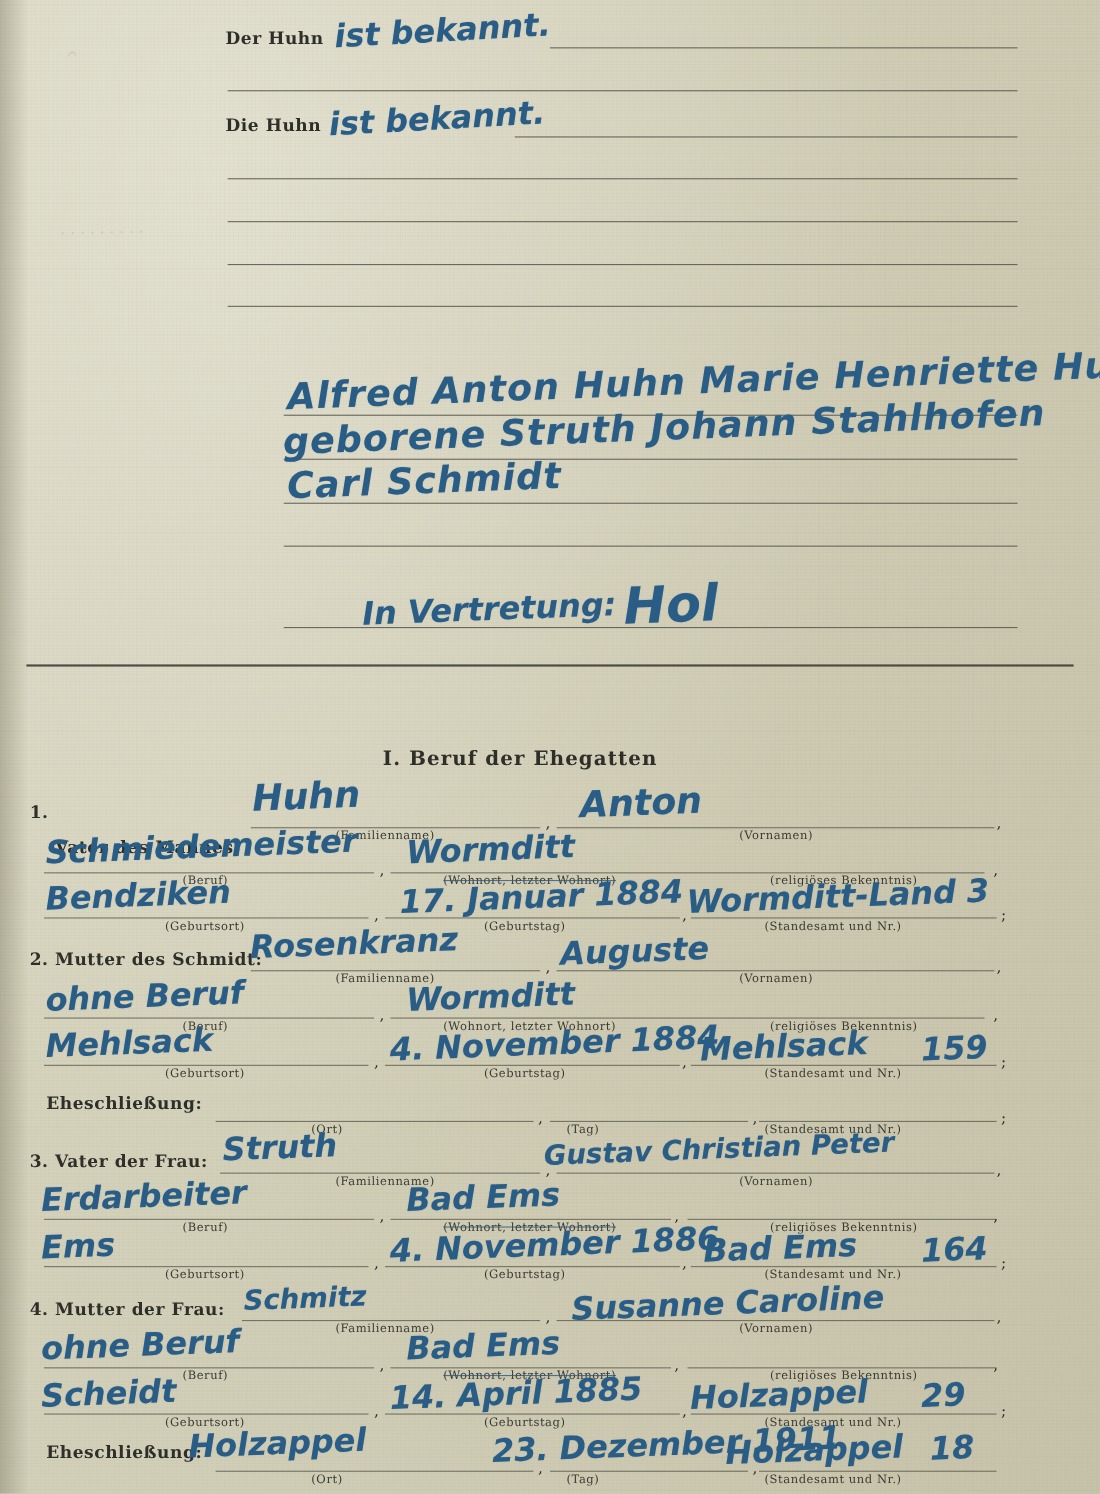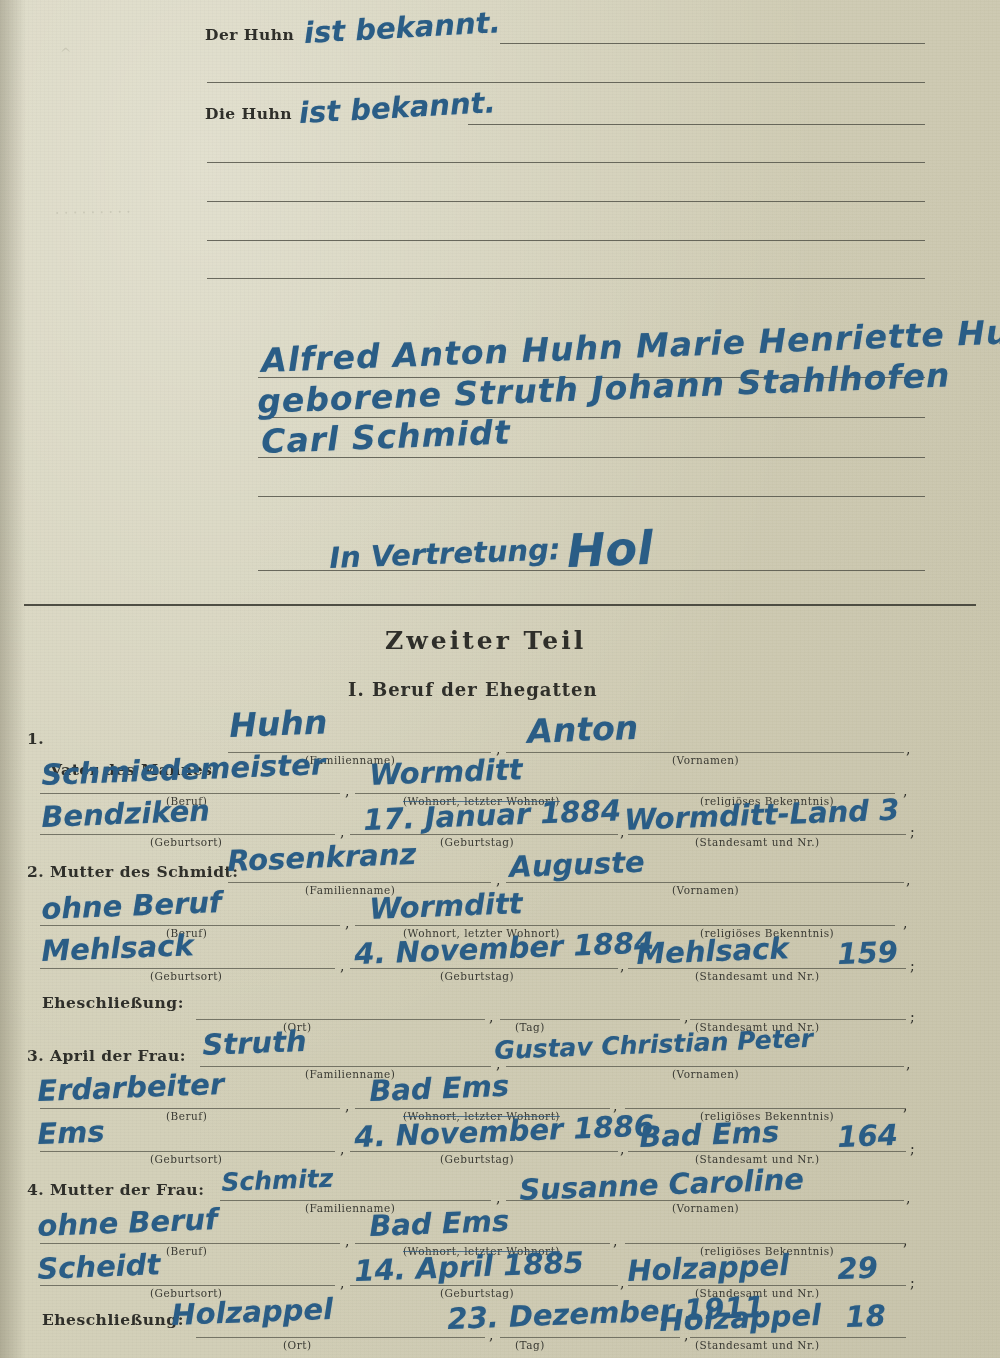--- a/index.html
+++ b/index.html
@@ -145,21 +145,20 @@
   <div class="abs hw hw-xl slant2" style="left:262px; top:341px; letter-spacing:1px;">Alfred Anton Huhn  Marie Henriette Huhn</div>
   <div class="abs hw hw-xl slant2" style="left:258px; top:382px; letter-spacing:1px;">geborene Struth      Johann Stahlhofen</div>
   <div class="abs hw hw-xl slant2" style="left:262px; top:422px; letter-spacing:1px;">Carl Schmidt</div>
 
   <div class="abs rule" style="left:258px; top:570px; width:667px;"></div>
   <div class="abs hw hw-lg slant2" style="left:330px; top:541px;">In Vertretung:</div>
   <div class="abs hw slant2" style="left:568px; top:524px; font-size:46px; font-weight:700;">Hol</div>
 
   <div class="abs rule-heavy" style="left:24px; top:604px; width:952px;"></div>
 
-  <div class="abs pr pr-center-title" style="left:385px; top:626px;">Zweiter Teil</div>
   <div class="abs pr pr-sub-title" style="left:348px; top:679px;">I. Beruf der Ehegatten</div>
 
   <div class="abs pr pr-lbl" style="left:27px; top:729px;">1.</div>
   <div class="abs pr pr-lbl" style="left:50px; top:760px;text-align:center;">Vater des Mannes:</div>
   <div class="abs hw hw-xl slant2" style="left:230px; top:706px;">Huhn</div>
   <div class="abs hw hw-xl slant2" style="left:528px; top:712px;">Anton</div>
   <div class="abs rule-thin" style="left:228px; top:752px; width:263px;"></div>
   <div class="abs rule-thin" style="left:506px; top:752px; width:398px;"></div>
   <div class="abs pr" style="left:496px; top:741px; font-size:14px;">,</div>
   <div class="abs pr" style="left:906px; top:741px; font-size:14px;">,</div>
@@ -229,21 +228,21 @@
   <div class="abs rule-thin" style="left:500px; top:1019px; width:180px;"></div>
   <div class="abs rule-thin" style="left:690px; top:1019px; width:216px;"></div>
   <div class="abs pr" style="left:489px; top:1009px; font-size:14px;">,</div>
   <div class="abs pr" style="left:684px; top:1009px; font-size:14px;">,</div>
   <div class="abs pr" style="left:910px; top:1009px; font-size:14px;">;</div>
   <div class="abs pr pr-small" style="left:283px; top:1021px;">(Ort)</div>
   <div class="abs pr pr-small" style="left:515px; top:1021px;">(Tag)</div>
   <div class="abs pr pr-small" style="left:695px; top:1021px;">(Standesamt und Nr.)</div>
 
   <div class="abs pr pr-lbl" style="left:27px; top:1046px;">3.</div>
-  <div class="abs pr pr-lbl" style="left:50px; top:1046px;">April der Frau:</div>
+  <div class="abs pr pr-lbl" style="left:50px; top:1046px;">Vater der Frau:</div>
   <div class="abs hw hw-lg slant2" style="left:203px; top:1028px;">Struth</div>
   <div class="abs hw hw-md slant2" style="left:495px; top:1036px;">Gustav Christian Peter</div>
   <div class="abs rule-thin" style="left:200px; top:1066px; width:291px;"></div>
   <div class="abs rule-thin" style="left:506px; top:1066px; width:398px;"></div>
   <div class="abs pr" style="left:496px; top:1056px; font-size:14px;">,</div>
   <div class="abs pr" style="left:906px; top:1056px; font-size:14px;">,</div>
   <div class="abs pr pr-small" style="left:305px; top:1068px;">(Familienname)</div>
   <div class="abs pr pr-small" style="left:672px; top:1068px;">(Vornamen)</div>
 
   <div class="abs hw hw-lg slant2" style="left:38px; top:1074px;">Erdarbeiter</div>

